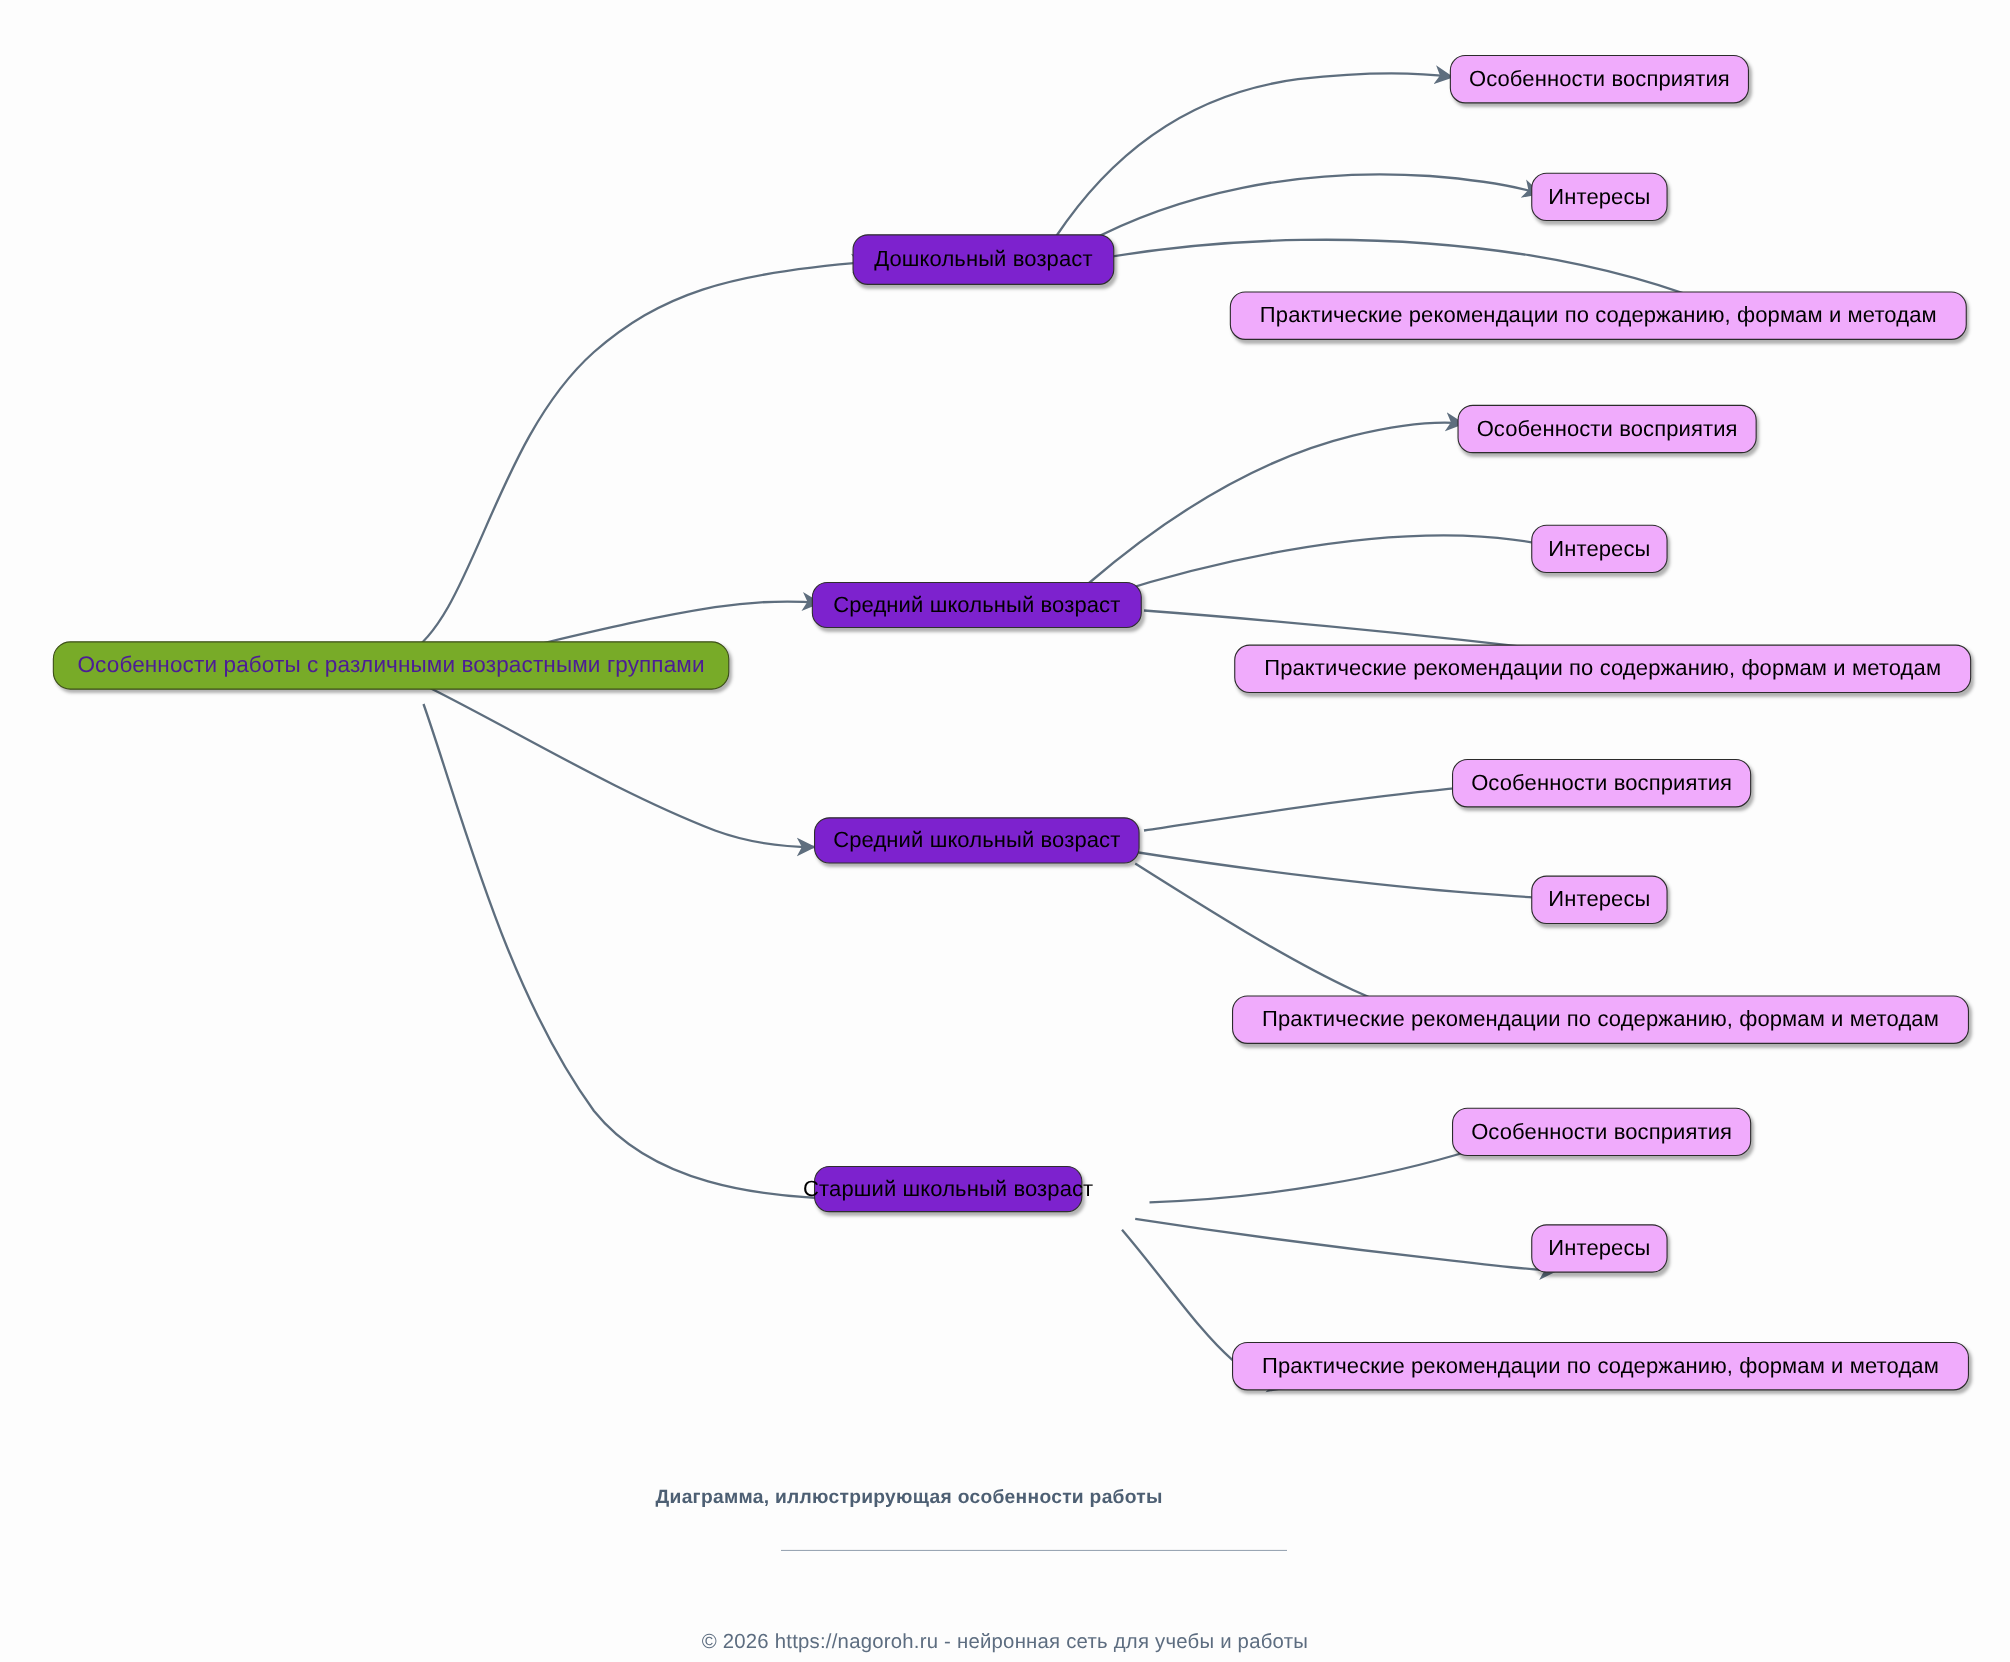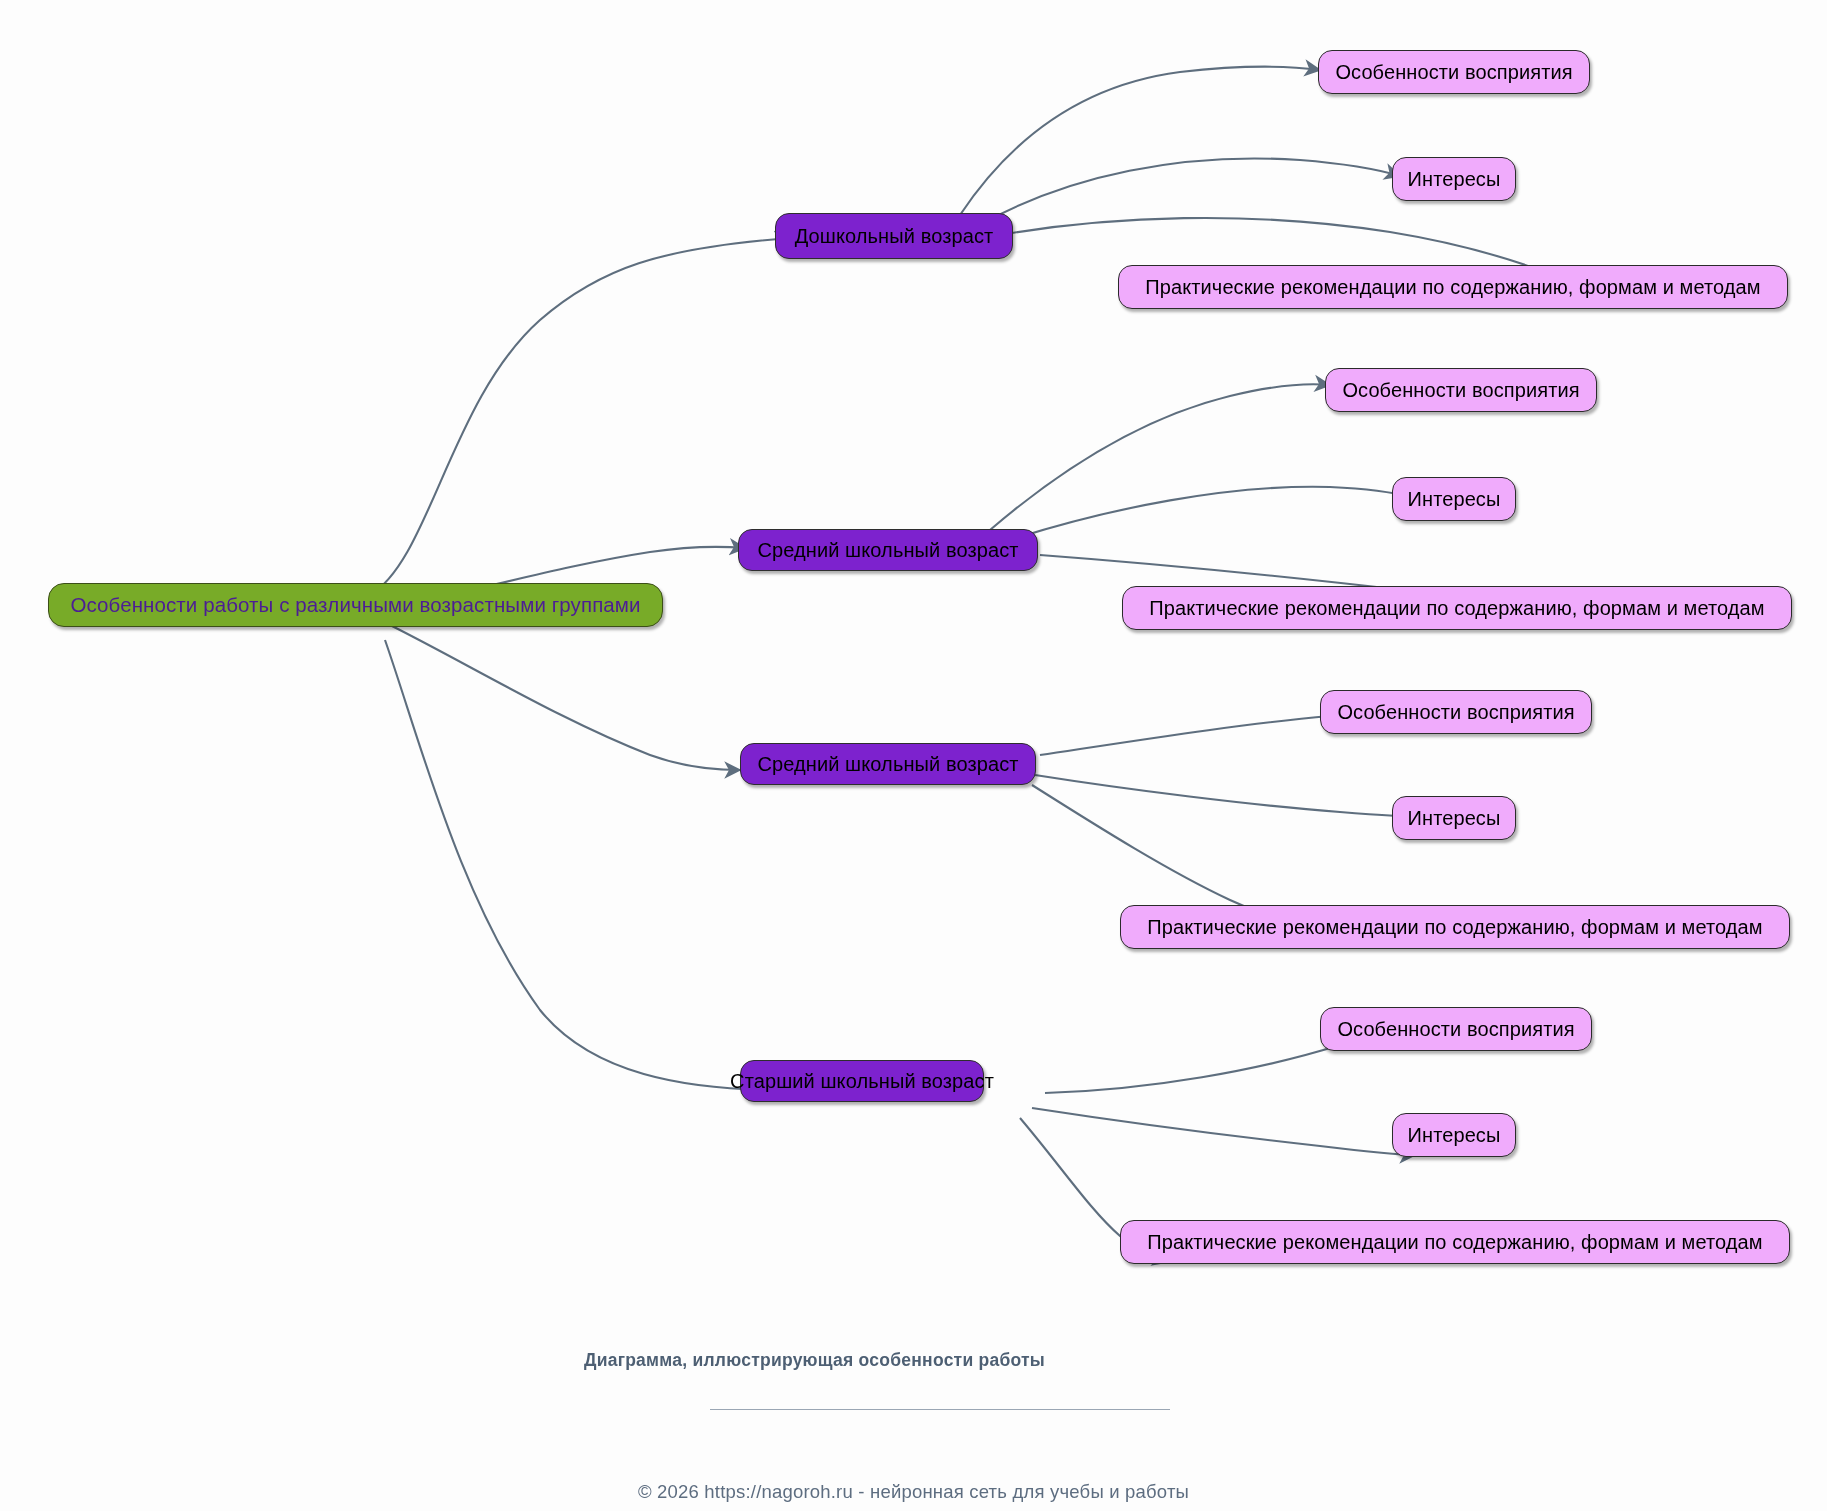--- a/index.html
+++ b/index.html
@@ -52,21 +52,21 @@
     border-color: #2e2e2e;
     color: #000000;
   }
   .node-leaf {
     background: #f0abfc;
     border-color: #2b2b2b;
     color: #000000;
   }
   .caption {
     position: absolute;
-    left: 0;
+    left: 12px;
     width: 1629px;
     text-align: center;
     color: #4d5f73;
     font-weight: bold;
     font-size: 17.5px;
     line-height: 1.48;
     letter-spacing: 0.25px;
   }
   .caption-rule {
     position: absolute;

